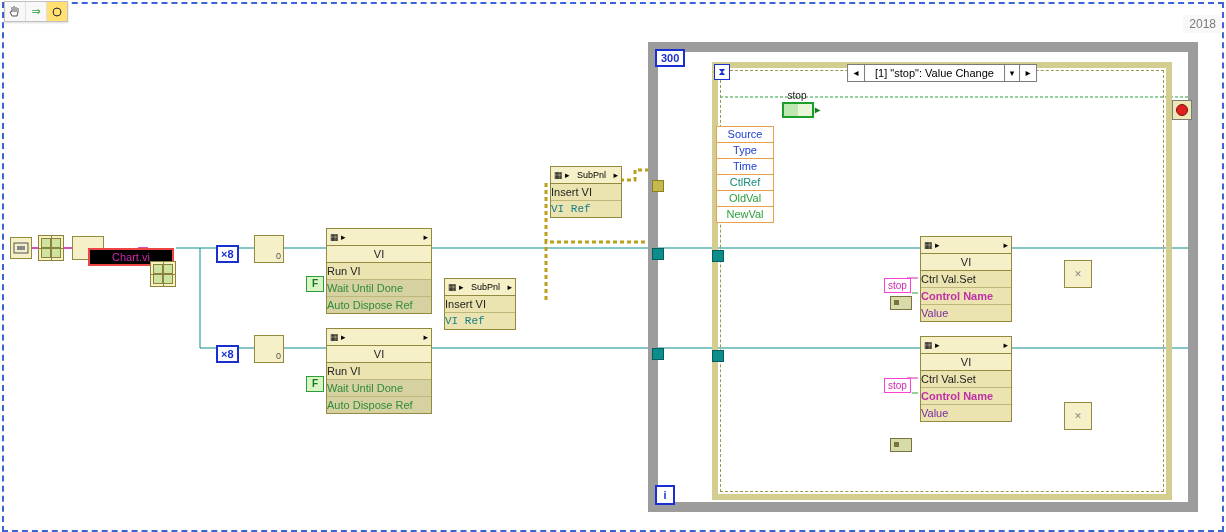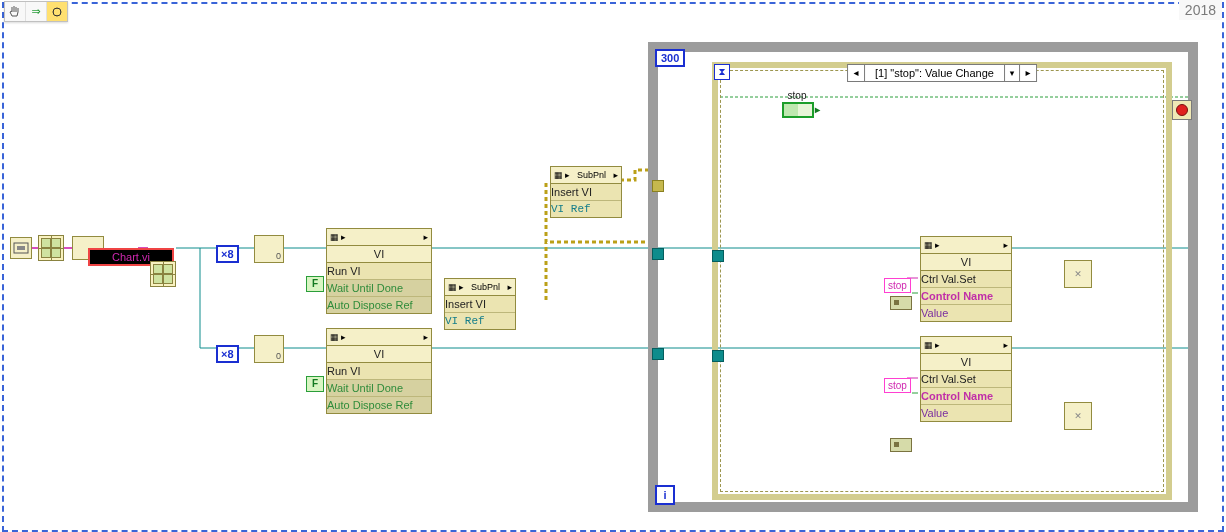--- a/index.html
+++ b/index.html
@@ -41,22 +41,22 @@
     display: flex;
     align-items: center;
     justify-content: center;
     border-right: 1px solid #e0e0e0;
     background: #f8f8f8;
   }
   .tb-btn:last-child { border-right: none; }
   .year-badge {
     position: absolute;
     right: 4px;
-    top: 0;
-    font-size: 14px;
+    top: 15px;
+    font-size: 12px;
     color: #7a7a7a;
     background: #f8f8f8;
     padding: 2px 6px;
   }
   .abs { position: absolute; }
   
   .vi-icon {
     width: 22px;
     height: 22px;
     background: #f5f0c8;
@@ -415,20 +415,28 @@
         <div class="label">[1] "stop": Value Change</div>
         <div class="dd">▾</div>
         <div class="arrow r">▸</div>
       </div>
 
       <div class="abs stop-terminal" style="left:64px; top:22px;">
         <div class="lbl">stop</div>
         <div class="tf"></div>
       </div>
 
+      <div class="abs event-data-node" style="left:-2px; top:58px; width:56px;">
+        <div class="event-data-row ev-blue">Source</div>
+        <div class="event-data-row ev-blue">Type</div>
+        <div class="event-data-row ev-blue">Time</div>
+        <div class="event-data-row ev-teal">CtlRef</div>
+        <div class="event-data-row ev-green">OldVal</div>
+        <div class="event-data-row ev-green">NewVal</div>
+      </div>
 
       <div class="abs tunnel" style="left:-6px; top:182px;"></div>
       <div class="abs tunnel" style="left:-6px; top:282px;"></div>
 
       <div class="abs node" style="left:202px; top:168px; width:92px;">
         <div class="node-header">
             <span>▦ ▸</span>
             <span>▸</span>
           </div>
         <div class="node-title">VI</div>

